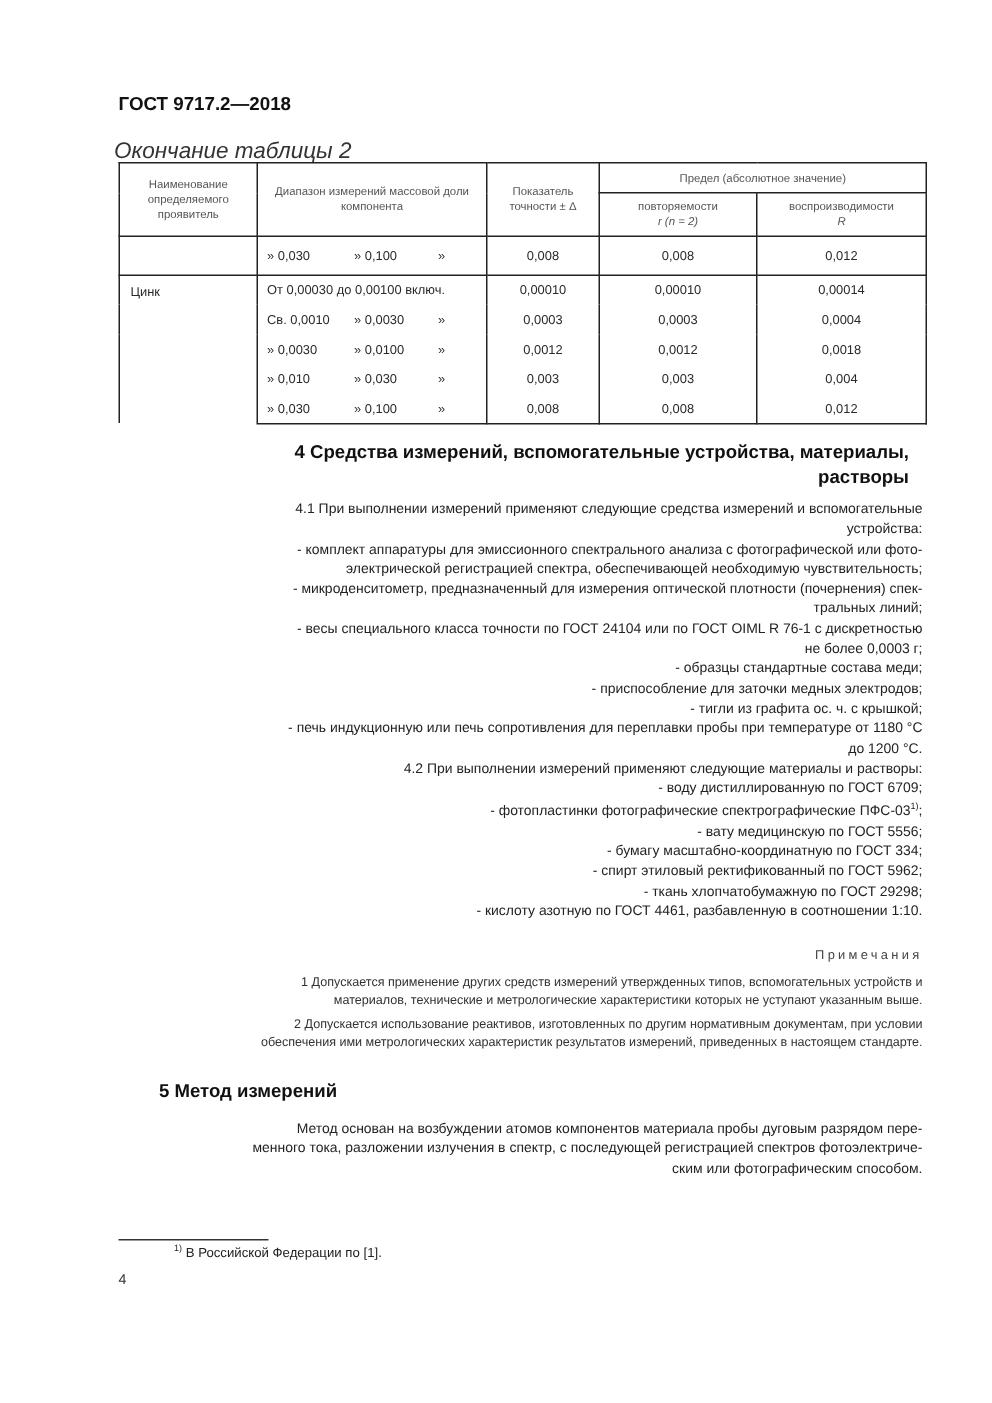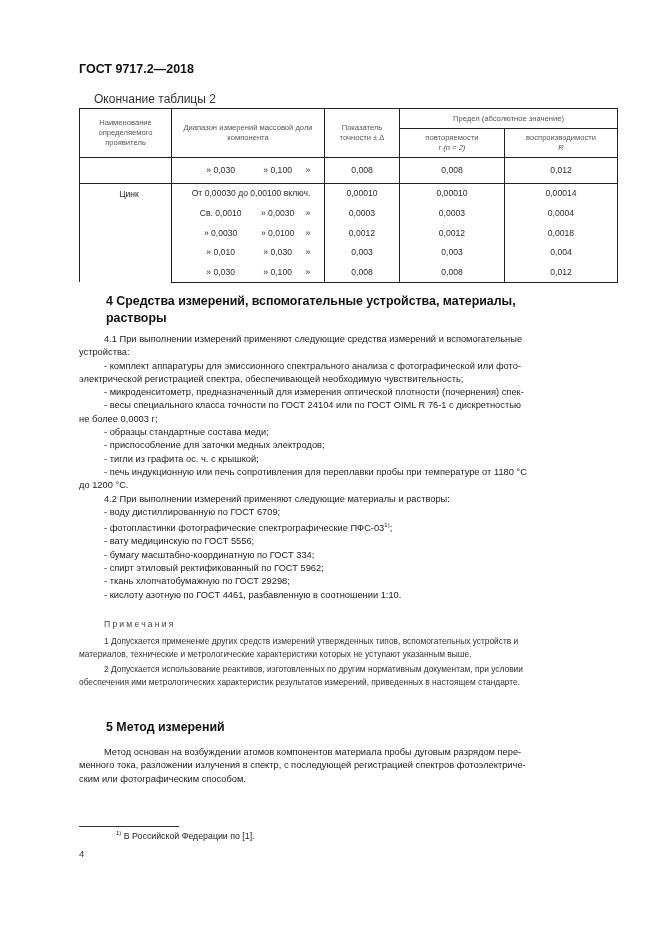--- a/index.html
+++ b/index.html
@@ -1,28 +1,28 @@
 <!DOCTYPE html>
 <html><head>
   <meta charset="utf-8">
   <style>
     html, body { margin: 0; padding: 0; background: #ffffff; }
     body { width: 661px; height: 935px; position: relative; overflow: hidden;
            font-family: "Liberation Sans", sans-serif; color: #1e1e1e; }
-    .abs { position: absolute; }
+    .abs { position: absolute; text-align: right; }
     .doc-code { left: 79px; top: 62px; font-size: 12.5px; font-weight: bold; color: #111; }
-    .table-caption { left: 94px; top: 92px; font-size: 12px; color: #333; }
+    .table-caption { left: 76px; top: 92px; font-size: 15px; font-style: italic; color: #333; }
 
     table.data { position: absolute; left: 79px; top: 108px; border-collapse: collapse;
                  font-size: 8.6px; color: #2a2a2a; }
     table.data td, table.data th { padding: 0; font-weight: normal; }
     table.data thead th { border: 1px solid #222; color: #555; font-size: 7.6px; line-height: 10px; text-align: center; }
     table.data thead tr.r1 th { height: 19px; }
     table.data thead tr.r2 th { height: 28px; }
-    table.data tbody td { border-left: 1px solid #222; border-right: 1px solid #222; height: 19.6px; text-align: center; }
+    table.data tbody td { border-left: 1px solid #222; border-right: 1px solid #222; height: 19.6px; }
     table.data tbody tr.first td { border-top: 1.5px solid #222; border-bottom: 1px solid #222; }
     table.data tbody tr.last td { border-bottom: 1.5px solid #222; }
     .c1 { width: 91px; }
     .c2 { width: 152px; }
     .c3 { width: 74px; }
     .c4 { width: 104px; }
     .c5 { width: 112px; }
     td.name { padding-left: 7px !important; vertical-align: top; padding-top: 5px !important; }
     td.range { padding-left: 6px !important; white-space: nowrap; }
     td.num { text-align: center; }
@@ -117,20 +117,21 @@
   <div>растворы</div>
 </div>
 
 <div class="abs body-block p">
   <div class="line ind">4.1 При выполнении измерений применяют следующие средства измерений и вспомогательные</div>
   <div class="line">устройства:</div>
 
   <div class="line ind">- комплект аппаратуры для эмиссионного спектрального анализа с фотографической или фото-</div>
   <div class="line">электрической регистрацией спектра, обеспечивающей необходимую чувствительность;</div>
   <div class="line ind">- микроденситометр, предназначенный для измерения оптической плотности (почернения) спек-</div>
+  <div class="line">тральных линий;</div>
   <div class="line ind">- весы специального класса точности по ГОСТ 24104 или по ГОСТ OIML R 76-1 с дискретностью</div>
   <div class="line">не более 0,0003 г;</div>
   <div class="line ind">- образцы стандартные состава меди;</div>
   <div class="line ind">- приспособление для заточки медных электродов;</div>
   <div class="line ind">- тигли из графита ос. ч. с крышкой;</div>
   <div class="line ind">- печь индукционную или печь сопротивления для переплавки пробы при температуре от 1180 °С</div>
   <div class="line">до 1200 °С.</div>
 
   <div class="line ind">4.2 При выполнении измерений применяют следующие материалы и растворы:</div>
   <div class="line ind">- воду дистиллированную по ГОСТ 6709;</div>

